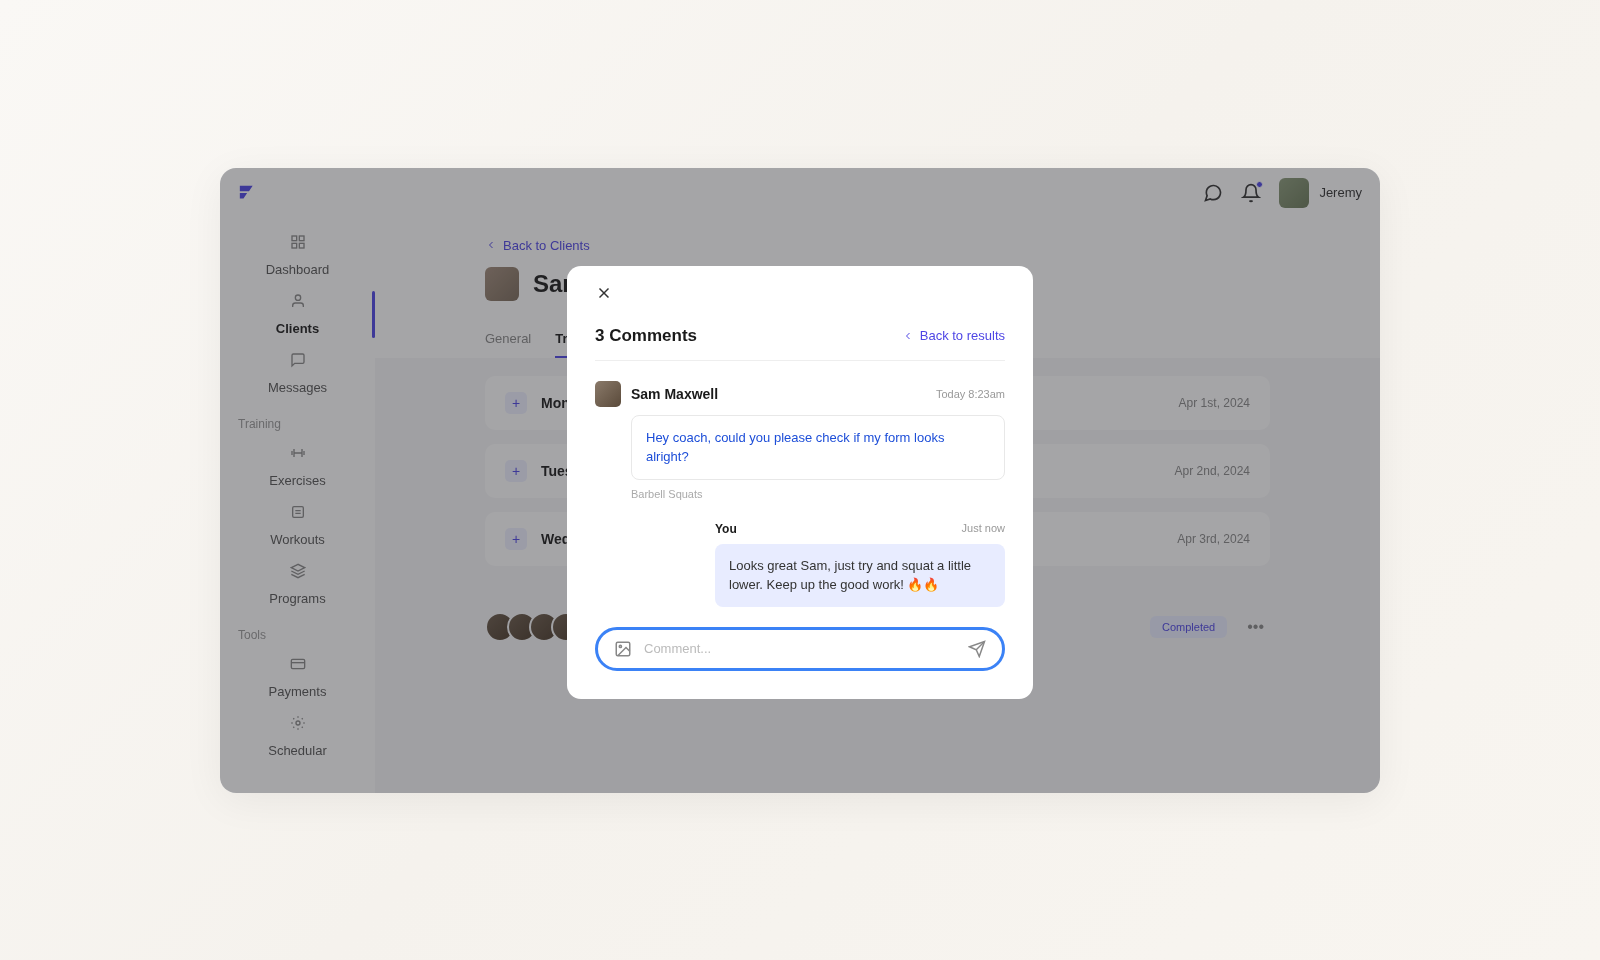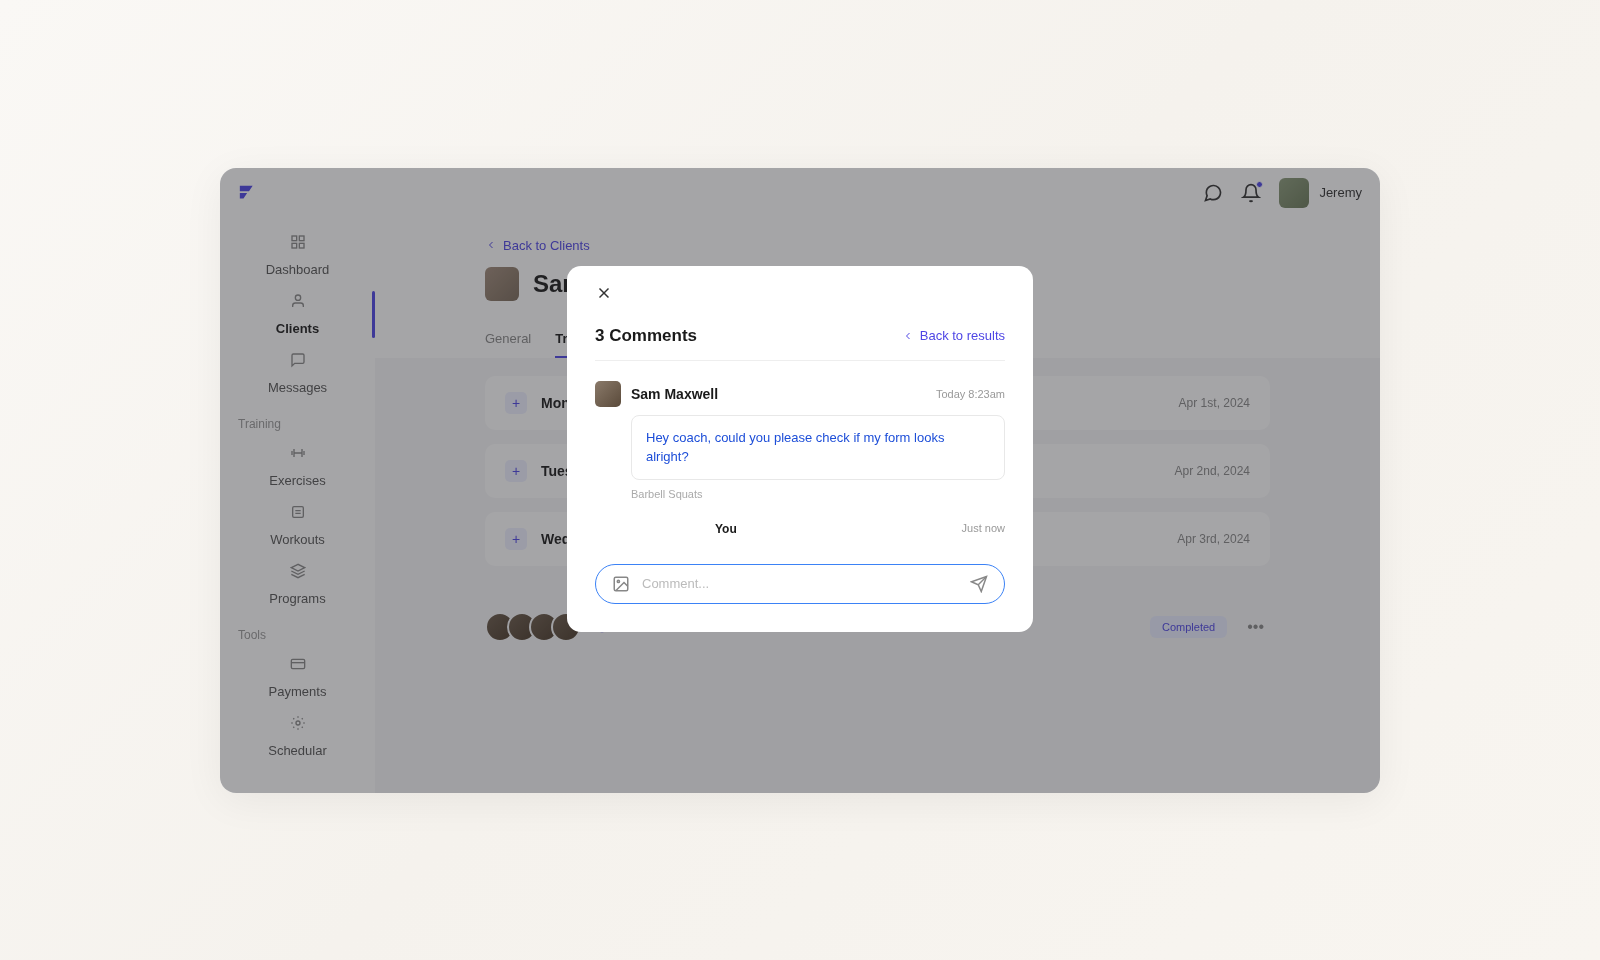--- a/index.html
+++ b/index.html
@@ -70,21 +70,21 @@
 .comment-author { font-size: 14px; font-weight: 600; color: #1a1a1a; }
 .comment-time { font-size: 11px; color: #999; }
 .comment-bubble { margin-left: 36px; padding: 12px 14px; border: 1px solid #e8e8e8; border-radius: 8px; font-size: 13px; color: #1d4ed8; line-height: 1.5; }
 .comment-tag { margin-left: 36px; margin-top: 8px; font-size: 11px; color: #aaa; }
 
 .reply-block { display: flex; flex-direction: column; align-items: flex-end; margin-bottom: 20px; }
 .reply-head { display: flex; width: 290px; justify-content: space-between; margin-bottom: 8px; }
 .reply-author { font-size: 12px; font-weight: 600; color: #1a1a1a; }
 .reply-bubble { width: 290px; padding: 12px 14px; background: #e8ecff; border-radius: 8px; font-size: 13px; color: #333; line-height: 1.5; }
 
-.comment-input-wrap { border: 1px solid #3b82f6; border-radius: 24px; padding: 10px 16px; display: flex; align-items: center; gap: 12px; }
+.comment-input-wrap { border: 3px solid #3b82f6; border-radius: 24px; padding: 10px 16px; display: flex; align-items: center; gap: 12px; }
 .comment-input { flex: 1; border: none; outline: none; font-size: 13px; color: #333; }
 .comment-input::placeholder { color: #bbb; }
 .input-icon { width: 18px; height: 18px; color: #888; cursor: pointer; }
 </style>
 </head>
 <body>
 
 <div class="app-window">
 
   <div class="header">
@@ -269,20 +269,21 @@
         </div>
         <div class="comment-bubble">Hey coach, could you please check if my form looks alright?</div>
         <div class="comment-tag">Barbell Squats</div>
       </div>
 
       <div class="reply-block">
         <div class="reply-head">
           <span class="reply-author">You</span>
           <span class="comment-time">Just now</span>
         </div>
+        <div class="reply-bubble">Looks great Sam, just try and squat a little lower. Keep up the good work! 🔥🔥</div>
       </div>
 
       <div class="comment-input-wrap">
         <svg class="input-icon" viewBox="0 0 24 24" fill="none" stroke="currentColor" stroke-width="2">
             <rect x="3" y="3" width="18" height="18" rx="2"></rect>
             <circle cx="8.5" cy="8.5" r="1.5"></circle>
             <polyline points="21 15 16 10 5 21"></polyline>
           </svg>
         <input class="comment-input" placeholder="Comment..." style="">
         <svg class="input-icon" viewBox="0 0 24 24" fill="none" stroke="currentColor" stroke-width="2">

